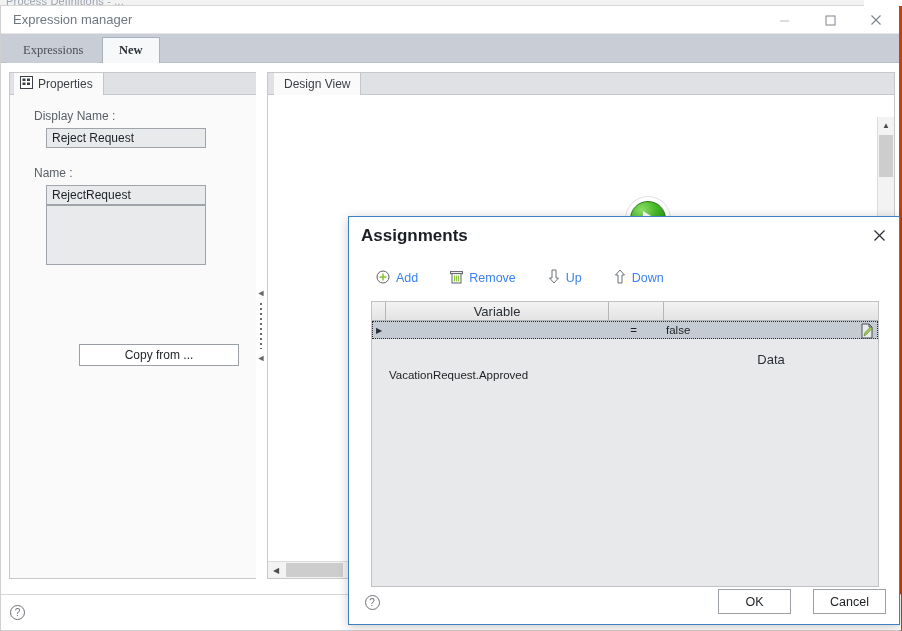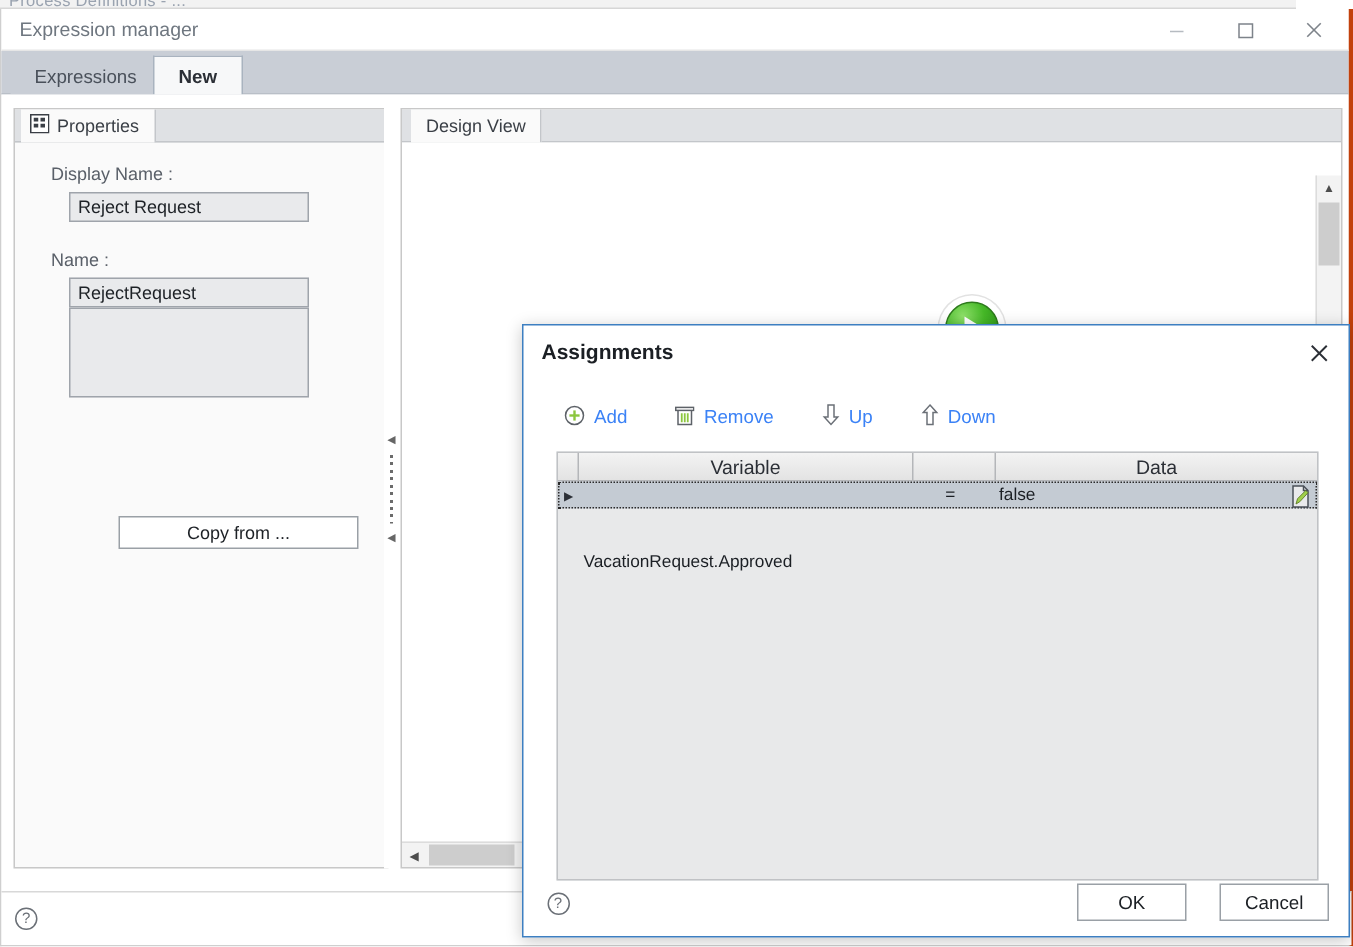--- a/index.html
+++ b/index.html
@@ -45,20 +45,21 @@
     width:46px; height:28px; display:flex; align-items:center; justify-content:center;
     color:#9aa0a6;
   }
   .wbtn svg { display:block; }
 
   
   .tabstrip {
     position:relative; height:29px;
     background:#c9ced6;
     border-bottom:1px solid #b9bfc7;
+    font-family:Liberation Serif, serif;
   }
   .tab {
     position:absolute; top:4px; height:25px;
     display:flex; align-items:center; justify-content:center;
     padding:0 16px; font-size:12.5px; color:#49505a;
     background:#c9ced6;
   }
   .tab.tab-0 { left:6px; }
   .tab.tab-1 {
     left:101px; background:#f7f8f9; color:#2b2f36; font-weight:bold;
@@ -214,21 +215,21 @@
   }
 
   
   .dlg {
     position:absolute; left:348px; top:216px; width:552px; height:409px;
     background:#ffffff; border:1px solid #3d7fc1;
     box-shadow:0 2px 10px rgba(0,0,0,.22);
   }
   .dlg-title {
     position:absolute; left:12px; top:9px;
-    font-size:14px; color:#1b1f24; font-weight:bold;
+    font-size:17px; color:#1b1f24; font-weight:bold;
   }
   .dlg-close {
     position:absolute; right:6px; top:6px; width:28px; height:24px;
     display:flex; align-items:center; justify-content:center; color:#2b2f36;
   }
   .dlg-toolbar {
     position:absolute; left:0; top:46px; width:100%; height:30px;
     display:flex; align-items:center; padding-left:24px; gap:26px;
   }
   .tb-btn { display:flex; align-items:center; gap:6px; font-size:12.5px; color:#3b82f6; height:22px; padding:0 3px; }
@@ -240,21 +241,21 @@
   }
   .grid-head { display:flex; height:19px; background:linear-gradient(#f3f3f3,#e3e3e3); border-bottom:1px solid #b4b6b9; }
   .gh {
     display:flex; align-items:center; justify-content:center;
     font-size:13px; color:#2b2f36; border-right:1px solid #b4b6b9;
     height:100%;
   }
   .gh.c0 { width:14px; }
   .gh.c1 { width:223px; }
   .gh.c2 { width:55px; }
-  .gh.c3 { flex:1; border-right:none; }
+  .gh.c3 { flex:1; border-right:none;margin-top:48px; }
   .grid-row {
     display:flex; height:18px; background:#c4cbd3;
     border:1px dotted #2b2b2b; margin:0; align-items:stretch;
   }
   .gc { display:flex; align-items:center; font-size:11.5px; color:#1b1f24; height:100%; }
   .gc.c0 { width:12px; justify-content:center; color:#2b2f36; font-size:8px; }
   .gc.c1 { width:221px; padding-left:4px;margin-top:45px; }
   .gc.c2 { width:55px; justify-content:center; }
   .gc.c3 { flex:1; padding-left:5px; position:relative; }
   .cell-edit-icon { position:absolute; right:2px; top:1px; }

